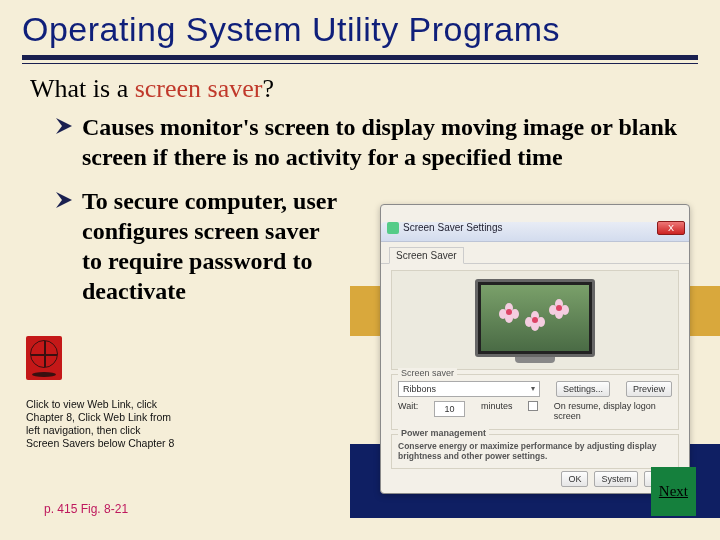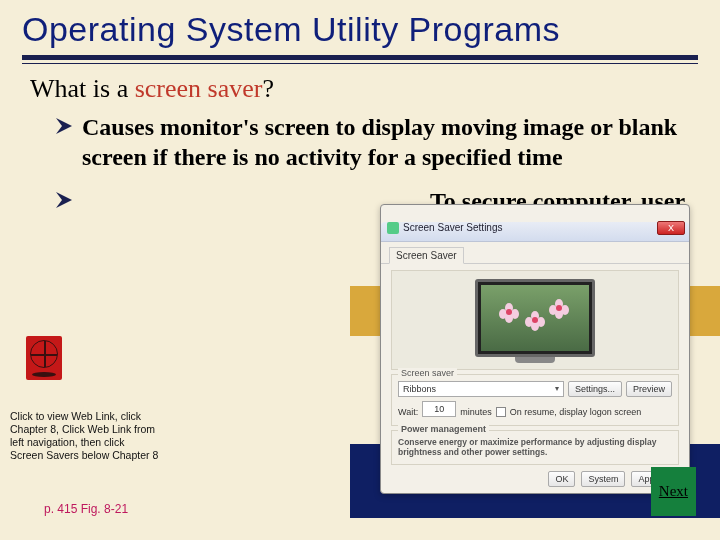--- a/index.html
+++ b/index.html
@@ -32,21 +32,20 @@
   .question .qmark { color: #000; }
   .bullets {
     padding-left: 56px;
     padding-right: 30px;
   }
   .bullet {
     display: flex;
     align-items: flex-start;
     gap: 10px;
     margin-bottom: 14px;
-    justify-content: space-between;
   }
   .arrow {
     width: 16px; height: 16px;
     flex: 0 0 16px;
     margin-top: 6px;
   }
   .bullet-text {
     font-size: 24px;
     font-weight: bold;
     color: #000;
@@ -133,21 +132,21 @@
   .flower .p1{top:0;left:6px;} .flower .p2{top:6px;left:0;} .flower .p3{top:6px;left:12px;} .flower .p4{top:10px;left:6px;}
   .flower .ctr{position:absolute;top:6px;left:7px;width:6px;height:6px;background:#d46;border-radius:50%;}
   .stand { position:absolute; left:50%; top:86px; transform:translateX(-50%); width:40px; height:6px; background:#888; border-radius:0 0 4px 4px;}
   .ss-group {
     margin: 2px 10px 4px 10px;
     border: 1px solid #d6d2c4;
     padding: 6px 6px 4px 6px;
     position: relative;
   }
   .ss-group .grplabel { position:absolute; top:-7px; left:6px; background:#f3f0e8; padding:0 3px; font-size:9px; color:#555;}
-  .row { display:flex; align-items:flex-end; gap:4px; margin-bottom:4px;}
+  .row { display:flex; align-items:flex-start; gap:16px; margin-bottom:4px;}
   .combo {
     flex:1; height:16px; border:1px solid #aaa; background:#fff; padding:0 4px; line-height:14px; font-size:9px;
     display:flex; align-items:center; justify-content:space-between;
   }
   .combo .chev { font-size:8px; color:#555; }
   .btn-small {
     height:16px; border:1px solid #aaa; background:linear-gradient(#fdfdfd,#e6e6e6);
     padding:0 6px; font-size:9px; border-radius:2px; display:flex; align-items:center;
   }
   .numbox { width:34px; height:16px; border:1px solid #aaa; background:#fff; text-align:center; font-size:9px; line-height:14px;}
@@ -156,21 +155,21 @@
     margin: 2px 10px 6px 10px;
     border: 1px solid #d6d2c4;
     padding: 6px 6px 4px 6px;
     position: relative;
     font-weight: bold;
   }
   .pm-group .grplabel { position:absolute; top:-7px; left:6px; background:#f3f0e8; padding:0 3px; font-size:9px; color:#555;}
   .pm-desc { font-size:8.5px; color:#555; line-height:1.2; margin-bottom:3px;}
   .pm-link { font-size:9px; color:#1a5fc9; text-decoration:underline; cursor:pointer;}
   .dlg-buttons {
-    position:absolute; bottom:6px; right:21px; display:flex; gap:6px;
+    position:absolute; bottom:6px; right:8px; display:flex; gap:6px;
   }
 
   .globe-icon {
     position: absolute;
     left: 26px; top: 336px;
     width: 36px; height: 44px;
     z-index: 3;
   }
   .globe-bg { width:36px; height:44px; background:#c41818; border-radius:2px; position:relative;}
   .globe-circ {
@@ -179,28 +178,27 @@
   }
   .globe-circ::before, .globe-circ::after {
     content:""; position:absolute; border:1px solid #3a1010;
   }
   .globe-circ::before { left:0; right:0; top:50%; height:0; }
   .globe-circ::after { top:0; bottom:0; left:50%; width:0; }
   .globe-shadow { position:absolute; left:6px; top:36px; width:24px; height:5px; background:#3a1010; border-radius:50%;}
 
   .weblink-text {
     position: absolute;
-    left: 10px; top: 398px;
+    left: 26px; top: 398px;
     width: 150px;
     font-family: Arial, Helvetica, sans-serif;
     font-size: 10.5px;
     line-height: 1.25;
     color: #111;
     z-index: 3;
-    margin-top: 12px;
   }
   .pageref {
     position: absolute;
     left: 44px; bottom: 24px;
     font-family: Arial, Helvetica, sans-serif;
     font-size: 12px;
     color: #be185d;
     z-index: 3;
   }
   .next-btn {

